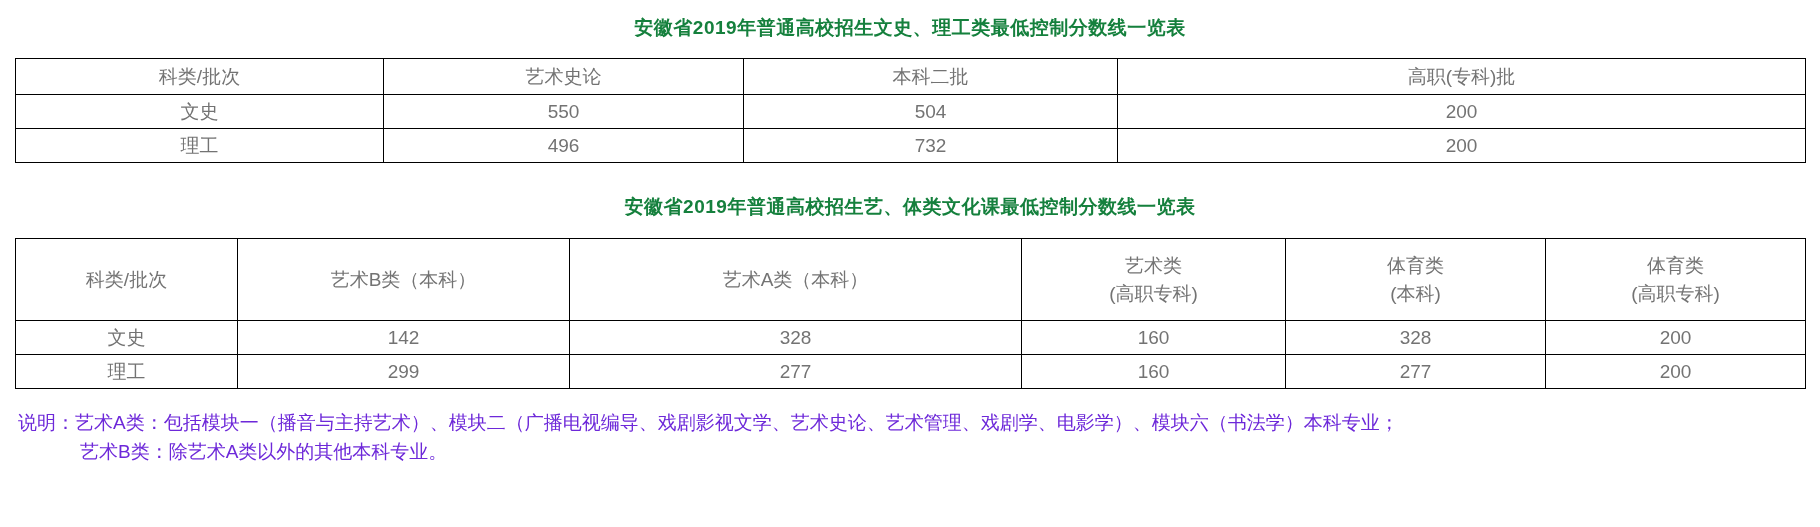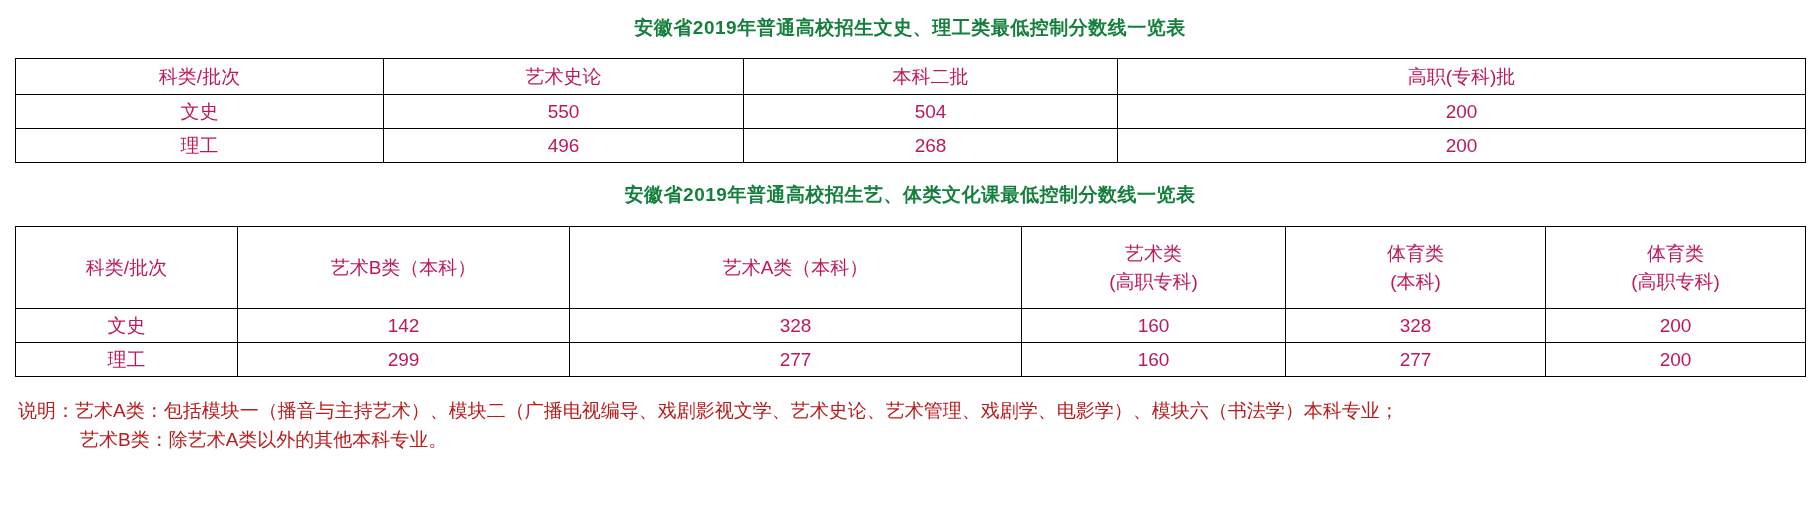--- a/index.html
+++ b/index.html
@@ -25,34 +25,34 @@
     font-size: 19px;
     font-weight: bold;
     letter-spacing: 0.5px;
     color: #15803d;
   }
   #title-1 {
     margin-top: 15px;
     margin-bottom: 0;
   }
   #title-2 {
-    margin-top: 19px;
+    margin-top: 31px;
     margin-bottom: 0;
   }
   table.score-table {
     border-collapse: collapse;
     table-layout: fixed;
     border: 1px solid #000;
   }
   table.score-table td {
     border: 1px solid #000;
     text-align: center;
     vertical-align: middle;
     font-size: 19px;
-    color: #be185d;
+    color: #737373;
     padding: 0;
   }
   
   #table-1-wrap {
     margin: 17px auto 0 auto;
     width: 1790px;
   }
   #table-1 {
     width: 1790px;
   }
@@ -74,21 +74,21 @@
     height: 81px;
     line-height: 1.45;
   }
   #table-2 .body-row td {
     height: 33px;
   }
   .note {
     margin: 19px 0 0 18px;
     font-size: 19px;
     line-height: 1.55;
-    color: #b91c1c;
+    color: #6d28d9;
   }
   .note-line {
     white-space: nowrap;
   }
   .note-line.indent {
     padding-left: 62px;
   }
 </style>
 </head>
 <body>
@@ -114,21 +114,21 @@
         </tr>
         <tr>
           <td>文史</td>
           <td>550</td>
           <td>504</td>
           <td>200</td>
         </tr>
         <tr>
           <td>理工</td>
           <td>496</td>
-          <td>268</td>
+          <td>732</td>
           <td>200</td>
         </tr>
       </tbody>
     </table>
   </div>
 
   <div class="doc-title" id="title-2">安徽省2019年普通高校招生艺、体类文化课最低控制分数线一览表</div>
 
   <div id="table-2-wrap">
     <table class="score-table" id="table-2">

